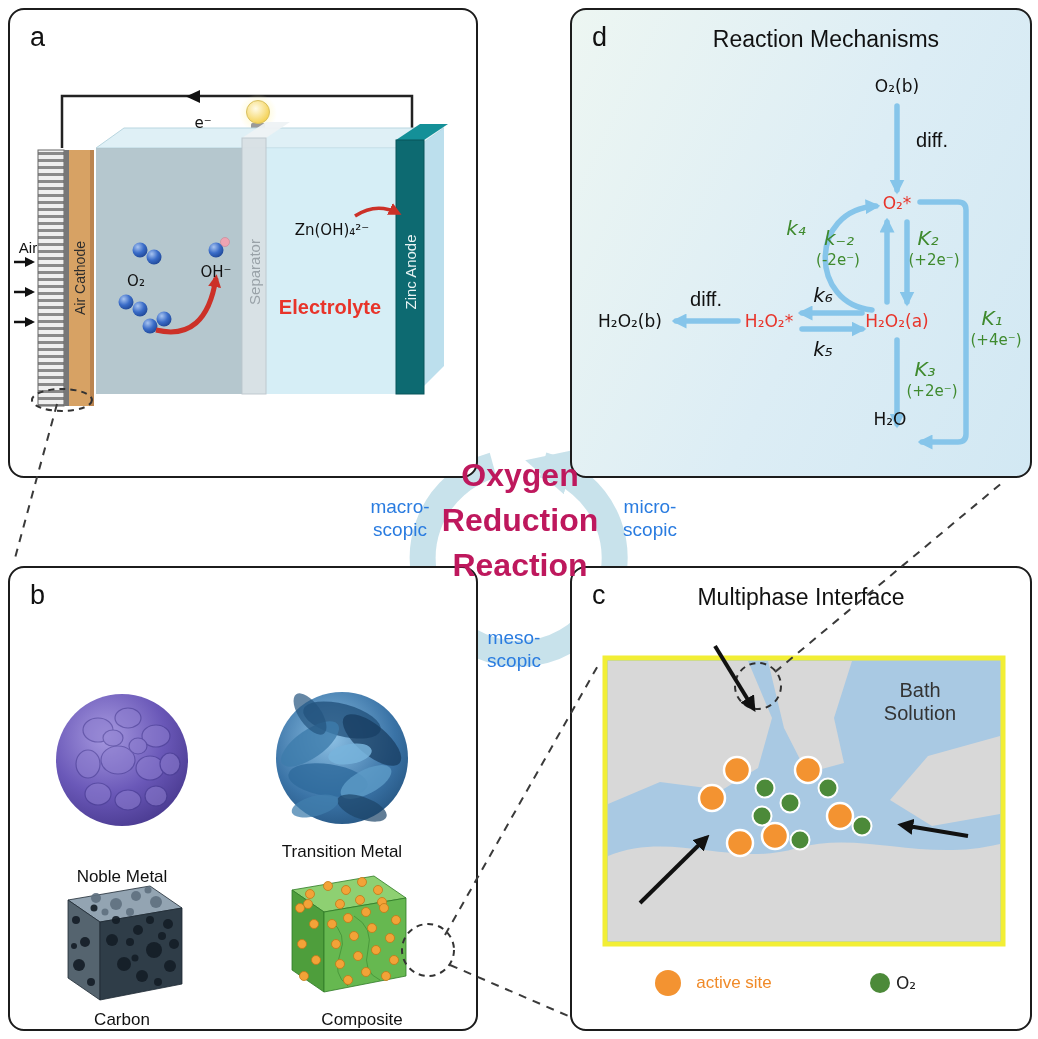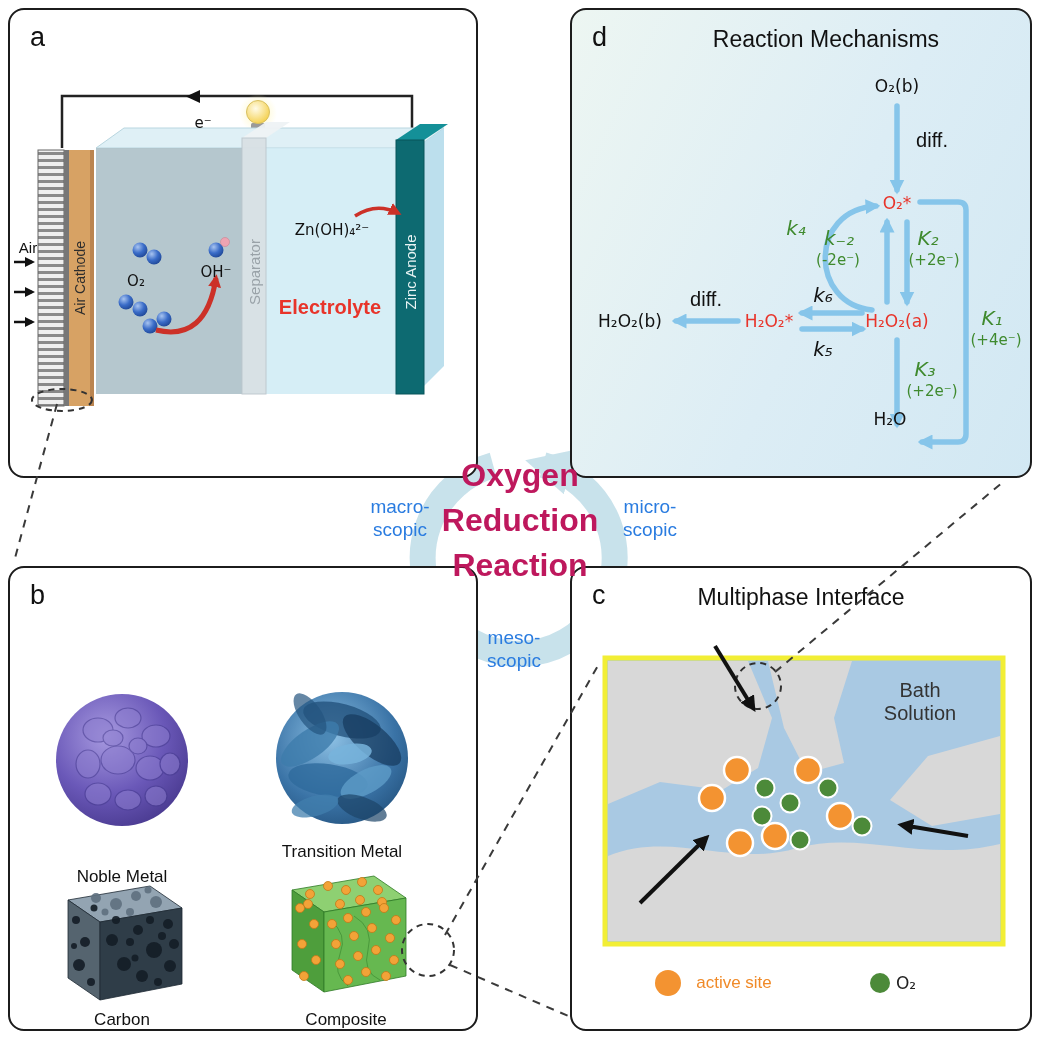--- a/index.html
+++ b/index.html
@@ -321,21 +321,21 @@
           <circle cx="294" cy="408" r="4.5"></circle>
       </g>
       <circle cx="418" cy="382" r="26" fill="none" stroke="#333" stroke-width="2" stroke-dasharray="6 5"></circle>
     </g>
   </svg>
 
   <span class="panel-letter">b</span>
   <span class="pos f17" style="left:112px;top:284px;margin-top:25px;">Noble Metal</span>
   <span class="pos f17" style="left:332px;top:284px;">Transition Metal</span>
   <span class="pos f17" style="left:112px;top:452px;">Carbon</span>
-  <span class="pos f17" style="left:336px;top:452px;">Composite</span>
+  <span class="pos f17" style="left:352px;top:452px;">Composite</span>
 </section>
 
 <section class="panel" id="panel-c">
   <svg class="panel-svg" viewBox="0 0 458 461">
     <defs>
       <marker id="blkHeadBig" viewBox="0 0 10 10" refX="7" refY="5" markerWidth="16" markerHeight="16" orient="auto" markerUnits="userSpaceOnUse">
         <path d="M0,0 L10,5 L0,10 Z" fill="#111"></path>
       </marker>
       <clipPath id="boxClip">
           <rect x="36" y="93" width="392" height="280"></rect>

